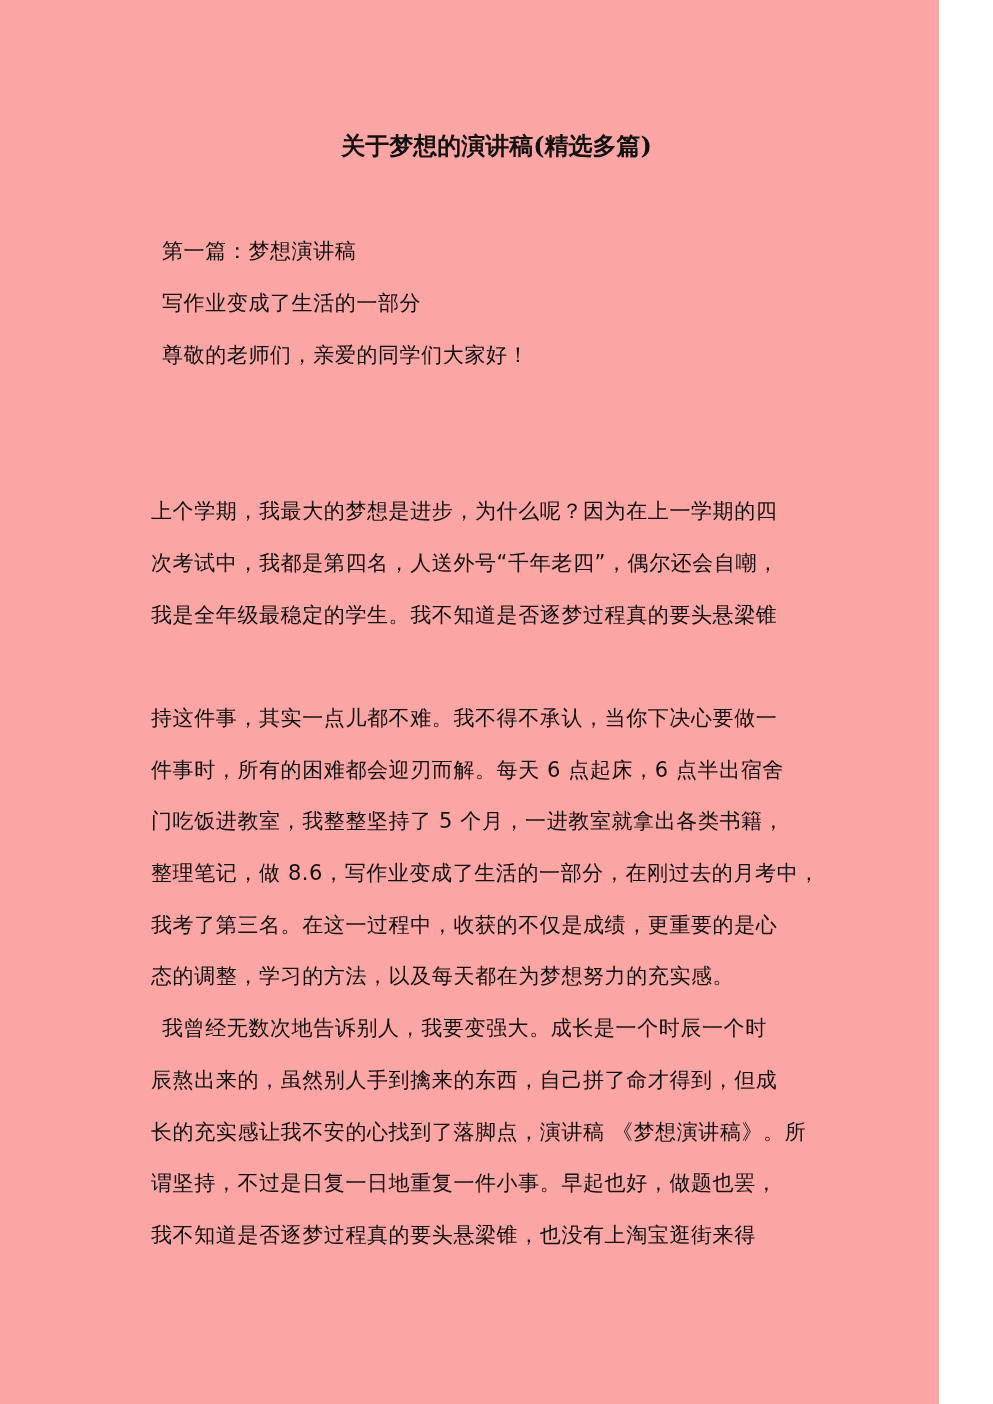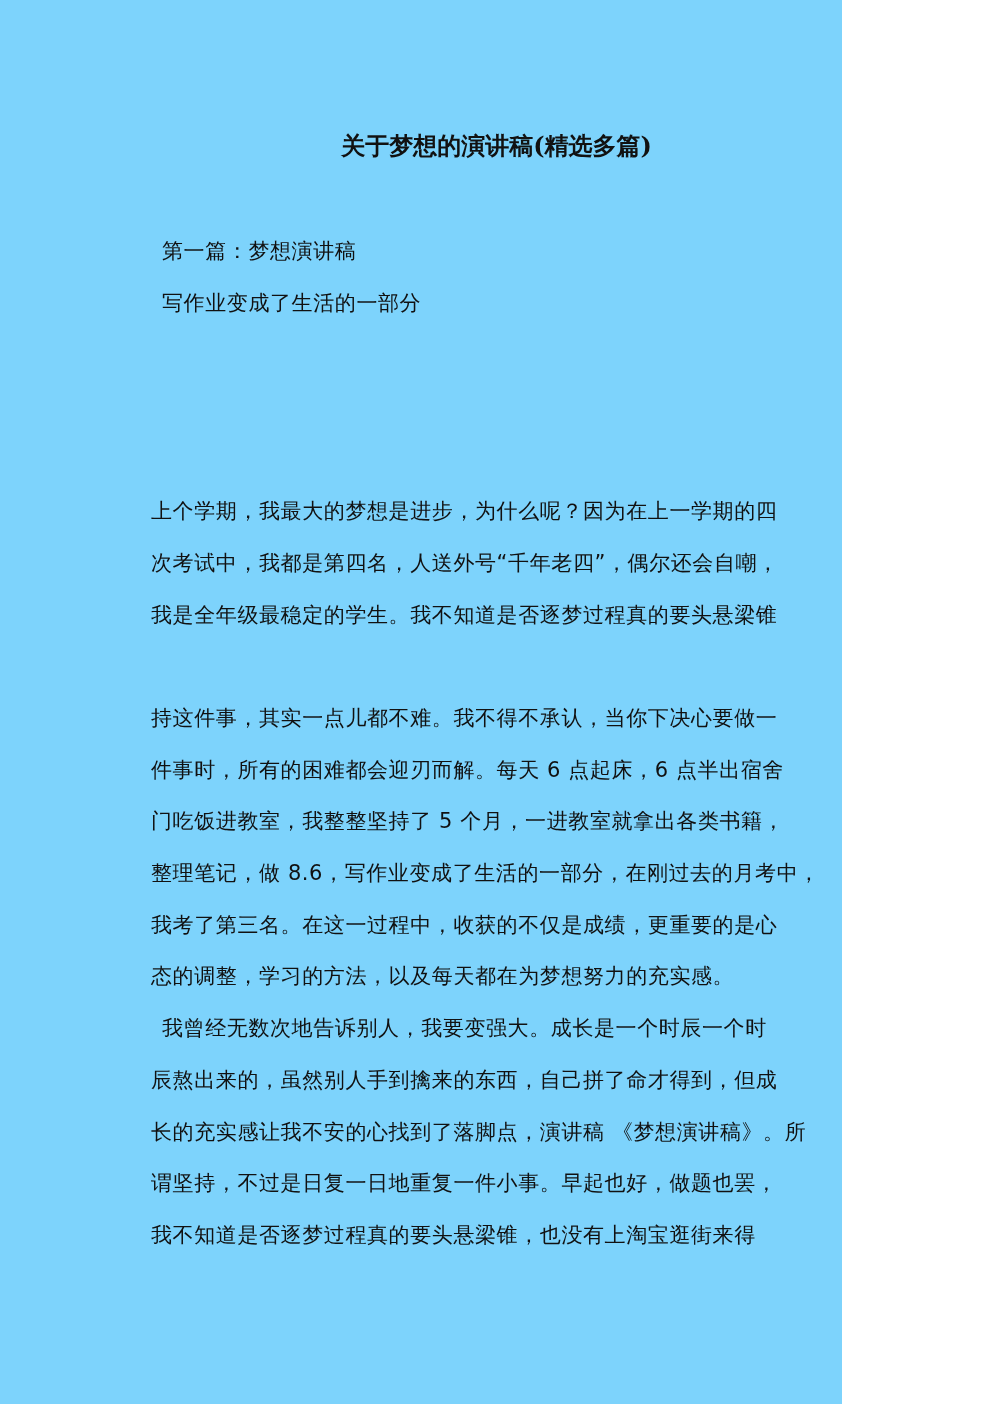--- a/index.html
+++ b/index.html
@@ -11,23 +11,23 @@
       width: 993px;
       height: 1404px;
       position: relative;
       overflow: hidden;
       color: #111111;
       font-family: "DejaVu Serif", "Liberation Serif", serif;
     }
     .page {
       position: absolute;
       left: 0; top: 0;
-      width: 842px;
+      width: 939px;
       height: 1404px;
-      background: #7dd3fc;
+      background: #fca5a5;
     }
     .doc-title {
       position: absolute;
       top: 128px;
       left: 0;
       width: 993px;
       text-align: center;
       font-size: 24px;
       font-weight: bold;
       line-height: 36px;
@@ -49,20 +49,21 @@
   </style>
 </head>
 <body>
 
 <div class="page">
 
   <h1 class="doc-title">关于梦想的演讲稿(精选多篇)</h1>
 
   <p class="line indent" style="top:236px">第一篇：梦想演讲稿</p>
   <p class="line indent" style="top:288px">写作业变成了生活的一部分</p>
+  <p class="line indent" style="top:340px">尊敬的老师们，亲爱的同学们大家好！</p>
 
   <p class="line flush" style="top:496px">上个学期，我最大的梦想是进步，为什么呢？因为在上一学期的四</p>
   <p class="line flush" style="top:548px">次考试中，我都是第四名，人送外号“千年老四”，偶尔还会自嘲，</p>
   <p class="line flush" style="top:600px">我是全年级最稳定的学生。我不知道是否逐梦过程真的要头悬梁锥</p>
   <p class="line flush" style="top:703px">持这件事，其实一点儿都不难。我不得不承认，当你下决心要做一</p>
   <p class="line flush" style="top:755px">件事时，所有的困难都会迎刃而解。每天 6 点起床，6 点半出宿舍</p>
   <p class="line flush" style="top:806px">门吃饭进教室，我整整坚持了 5 个月，一进教室就拿出各类书籍，</p>
   <p class="line flush" style="top:858px">整理笔记，做 8.6，写作业变成了生活的一部分，在刚过去的月考中，</p>
   <p class="line flush" style="top:910px">我考了第三名。在这一过程中，收获的不仅是成绩，更重要的是心</p>
   <p class="line flush" style="top:961px">态的调整，学习的方法，以及每天都在为梦想努力的充实感。</p>

